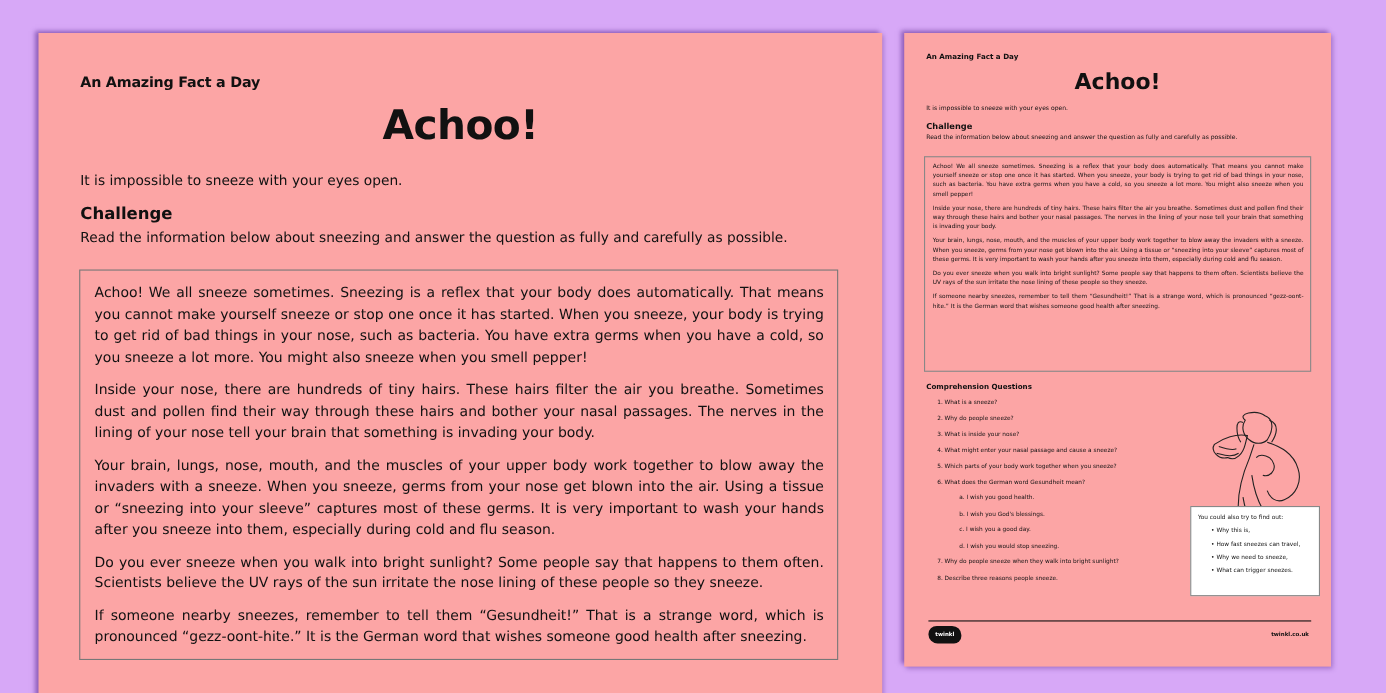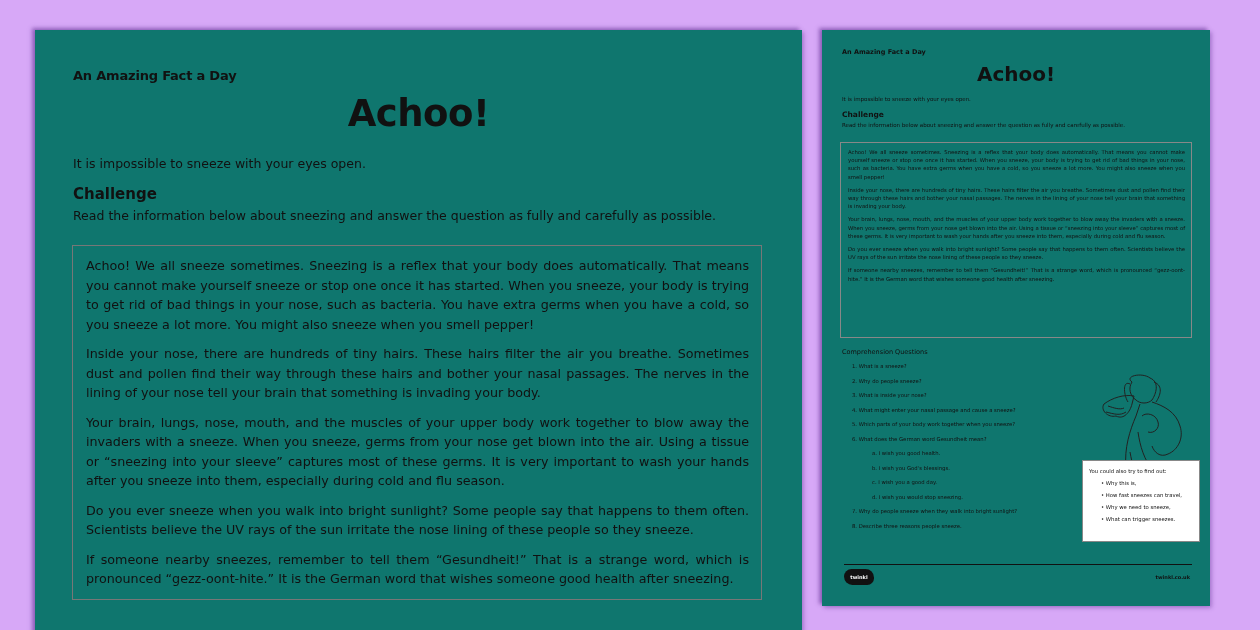--- a/index.html
+++ b/index.html
@@ -3,21 +3,21 @@
 <meta charset="utf-8">
 <style>
   html, body { margin:0; padding:0; }
   body {
     width:1260px; height:630px; overflow:hidden; position:relative;
     background:#d7a8f7;
     font-family: "DejaVu Sans", sans-serif;
     color:#111;
   }
   .page {
-    position:absolute; background:#0f766e;
+    position:absolute; background:#fca5a5;
     box-shadow: -3px -2px 4px rgba(90,40,140,0.55), 2px 2px 4px rgba(90,40,140,0.35);
   }
   
   #left-page { left:35px; top:30px; width:767px; height:610px; }
   #left-page .series {
     position:absolute; left:38px; top:38px;
     font-size:13px; font-weight:bold; letter-spacing:-0.2px;
   }
   #left-page .title {
     position:absolute; left:0; right:0; top:62px; text-align:center;
@@ -50,21 +50,21 @@
   }
   #right-page .fact { position:absolute; left:20px; top:66px; font-size:5.5px; }
   #right-page .challenge-h { position:absolute; left:20px; top:80px; font-size:7.5px; font-weight:bold; }
   #right-page .challenge-t { position:absolute; left:20px; top:92px; font-size:5.5px; }
   #right-page .info-box {
     position:absolute; left:18px; top:112px; width:352px; height:196px;
     border:1px solid #888; box-sizing:border-box; padding:5px 6px 0 7px;
     font-size:5.3px; line-height:8.2px; text-align:justify;
   }
   #right-page .info-box p { margin:0 0 5px 0; }
-  #right-page .cq-h { position:absolute; left:20px; top:318px; font-size:6.5px; font-weight:normal; }
+  #right-page .cq-h { position:absolute; left:20px; top:318px; font-size:6.5px; font-weight:bold; }
   #right-page .questions {
     position:absolute; left:30px; top:329px; font-size:5.3px; line-height:14.5px;
     list-style:none; margin:0; padding:0;
   }
   #right-page .sub-options {
     list-style:none; margin:0; padding:0 0 0 20px;
   }
   #right-page .illustration { position:absolute; left:272px; top:342px; width:100px; height:122px; }
   #right-page .side-box {
     position:absolute; left:260px; top:430px; width:118px; height:82px;

